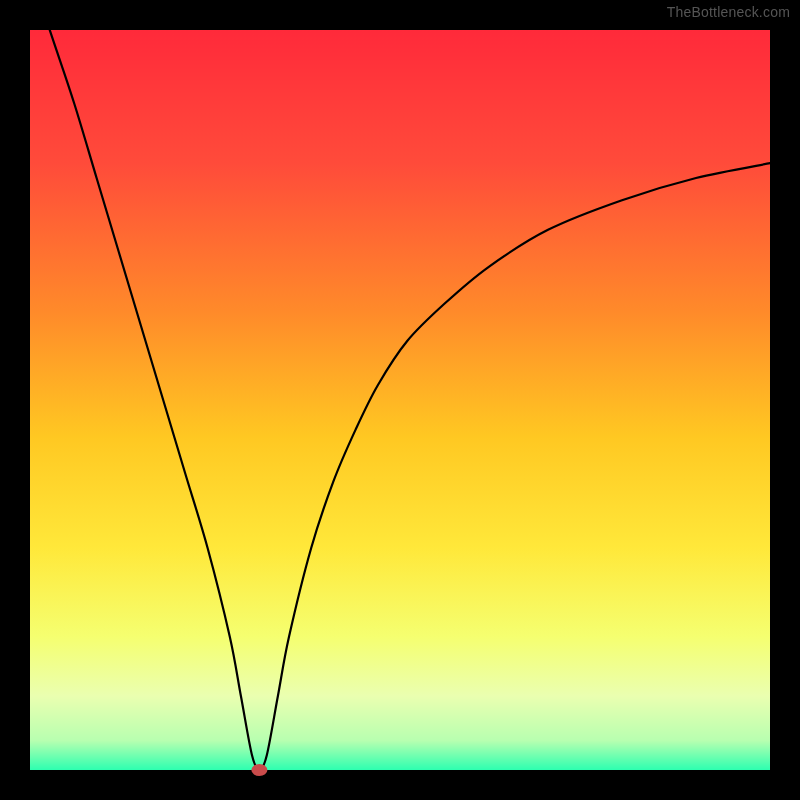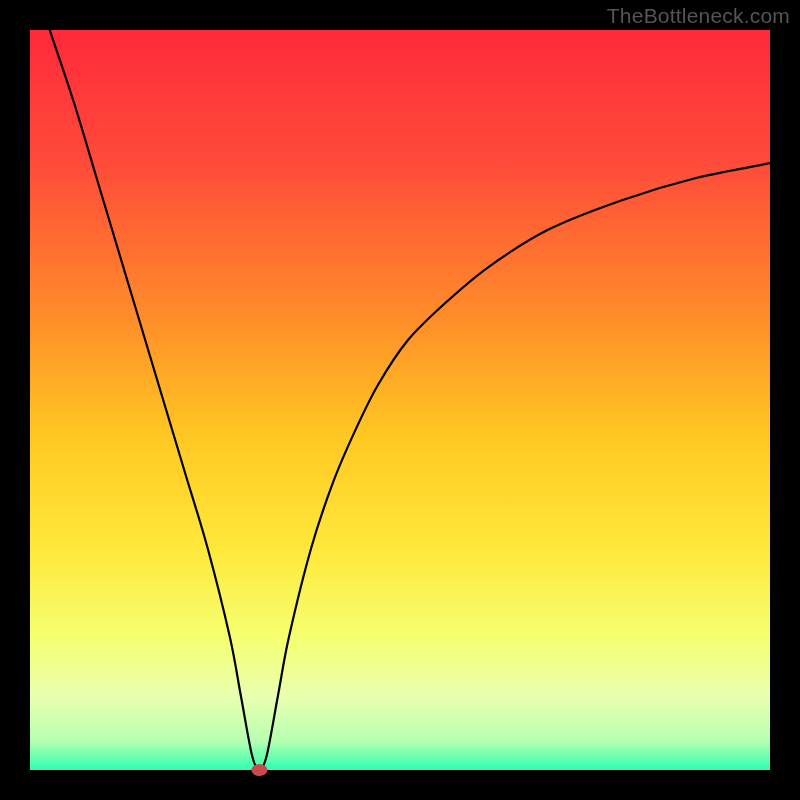--- a/index.html
+++ b/index.html
@@ -14,21 +14,21 @@
   .frame {
     position: relative;
     width: 800px;
     height: 800px;
   }
   .watermark {
     position: absolute;
     top: 4px;
     right: 10px;
     color: #555;
-    font-size: 21px;
+    font-size: 14px;
     font-weight: 500;
     letter-spacing: 0.2px;
     z-index: 5;
   }
   svg.plot {
     position: absolute;
     left: 0;
     top: 0;
   }
 </style>

